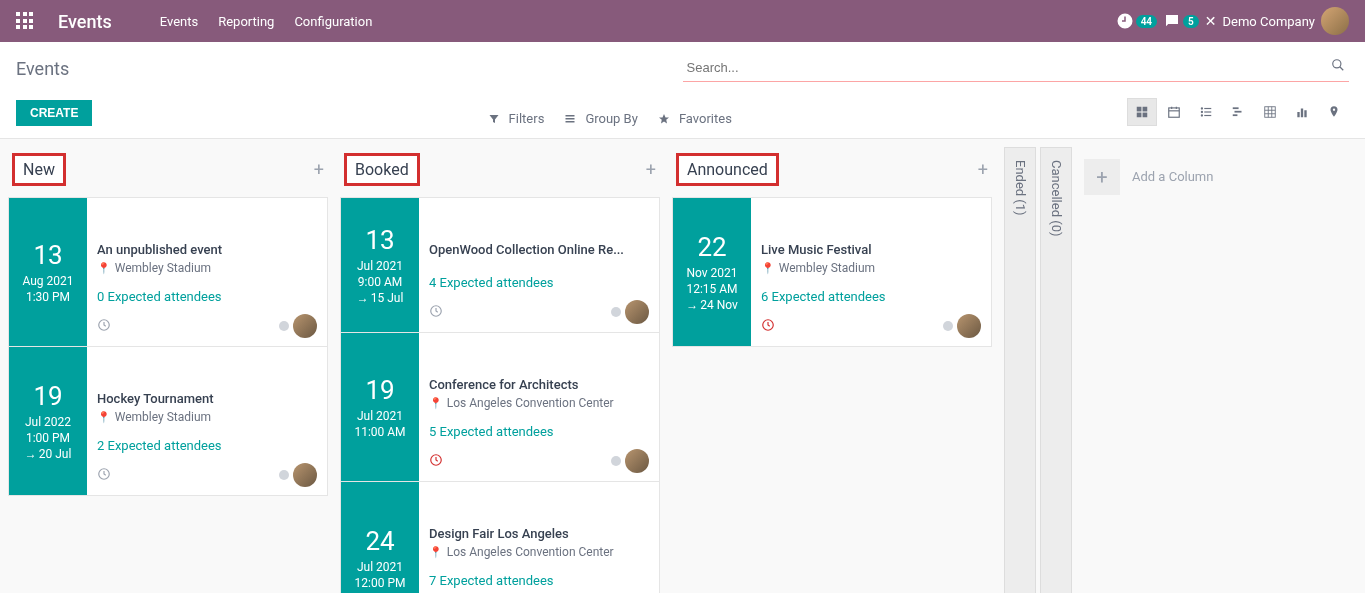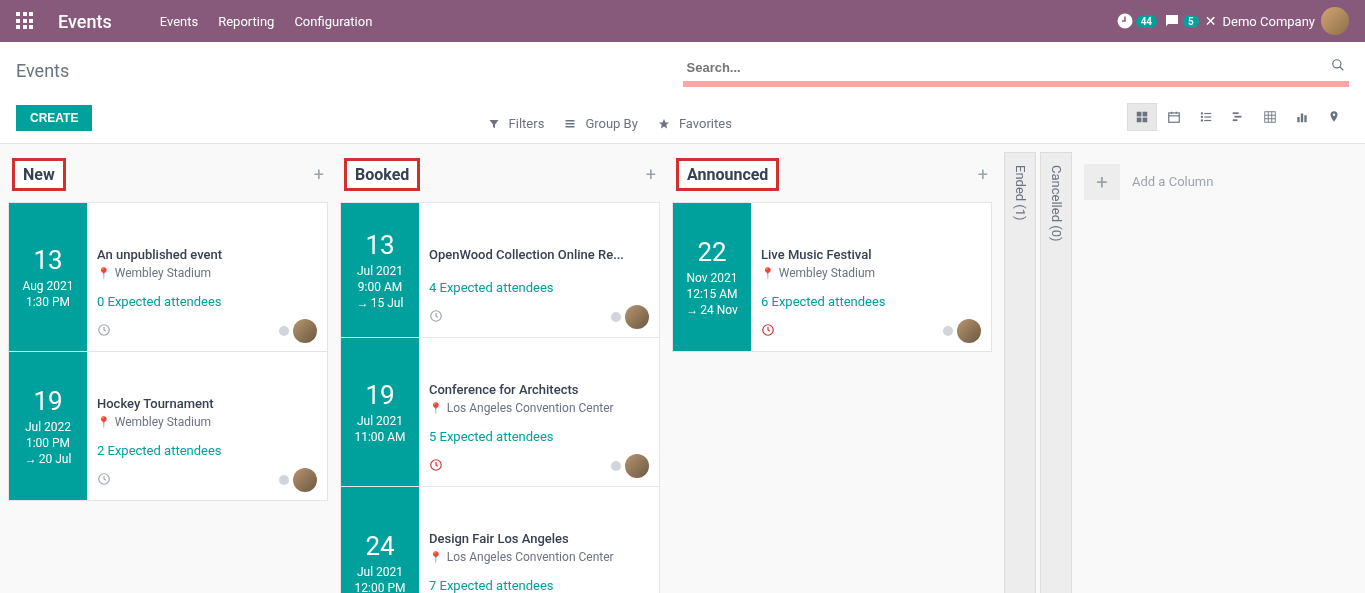--- a/index.html
+++ b/index.html
@@ -19,36 +19,36 @@
     .badge { background: #00a09d; color: white; font-size: 10px; padding: 1px 5px; border-radius: 8px; margin-left: 2px; font-weight: 600; }
     .debug-icon { cursor: pointer; font-size: 14px; }
     .company-name { font-size: 13px; }
     .avatar { width: 28px; height: 28px; border-radius: 50%; background: linear-gradient(135deg, #d4a574, #8b6f47); cursor: pointer; }
     
     
     .control-panel { background: white; border-bottom: 1px solid #e5e5e5; }
     .cp-top { display: flex; align-items: center; padding: 12px 16px 8px; }
     .breadcrumb { font-size: 18px; color: #6b7280; }
     .search-area { margin-left: auto; width: 50%; position: relative; }
-    .search-input { width: 100%; border: none; border-bottom: 6px solid #fca5a5; padding: 6px 30px 6px 4px; font-size: 13px; outline: none; color: #0f172a; font-weight: bold; }
+    .search-input { width: 100%; border: none; border-bottom: 1px solid #fca5a5; padding: 6px 30px 6px 4px; font-size: 13px; outline: none; color: #0f172a; }
     .search-icon { position: absolute; right: 4px; top: 4px; color: #6b7280; cursor: pointer; }
     
     .cp-bottom { display: flex; align-items: flex-end; padding: 8px 16px 12px; }
     .create-btn { background: #00a09d; color: white; border: none; padding: 6px 14px; font-size: 12px; font-weight: 600; cursor: pointer; text-transform: uppercase; }
     .filter-group { margin-left: auto; display: flex; gap: 20px; align-items: center; }
     .filter-btn { display: flex; align-items: center; gap: 9px; color: #6b7280; cursor: pointer; font-size: 13px; }
     .view-switcher { display: flex; margin-left: auto; gap: 2px; }
     .view-btn { width: 30px; height: 28px; display: flex; align-items: center; justify-content: center; cursor: pointer; color: #6b7280; border: 1px solid transparent; }
     .view-btn.active { background: #e8e8e8; border-color: #ddd; }
     
     
     .kanban { display: flex; padding: 8px 0 8px 8px; overflow-x: auto; height: calc(100vh - 128px); align-items: flex-start; }
     .kanban-col { width: 320px; min-width: 320px; margin-right: 12px; }
     .col-header { display: flex; align-items: center; padding: 6px 4px 12px; }
-    .col-title { font-size: 16px; color: #374151; font-weight: 700; }
+    .col-title { font-size: 16px; color: #374151; font-weight: 400; }
     .col-title.highlighted { border: 3px solid #d32f2f; padding: 4px 8px; background: white; }
     .col-add { margin-left: auto; color: #9ca3af; font-size: 18px; cursor: pointer; }
     
     .card { display: flex; background: white; border: 1px solid #e5e5e5; margin-bottom: 0; margin-top: -1px; }
     .card:first-of-type { margin-top: 0; }
     .card-date { background: #00a09d; color: white; width: 78px; min-width: 78px; display: flex; flex-direction: column; align-items: center; justify-content: center; padding: 12px 4px; text-align: center; }
     .card-day { font-size: 26px; font-weight: 400; }
     .card-month { font-size: 12px; margin-top: 4px; }
     .card-time { font-size: 12px; margin-top: 2px; text-align: center; }
     .card-end { font-size: 12px; margin-top: 2px; }

